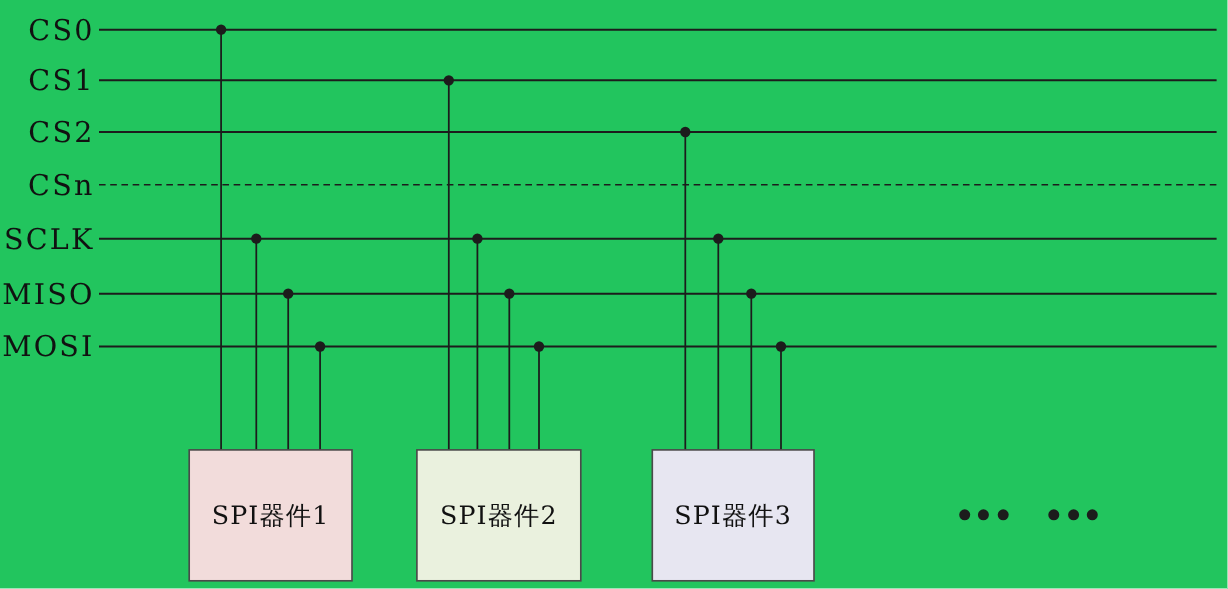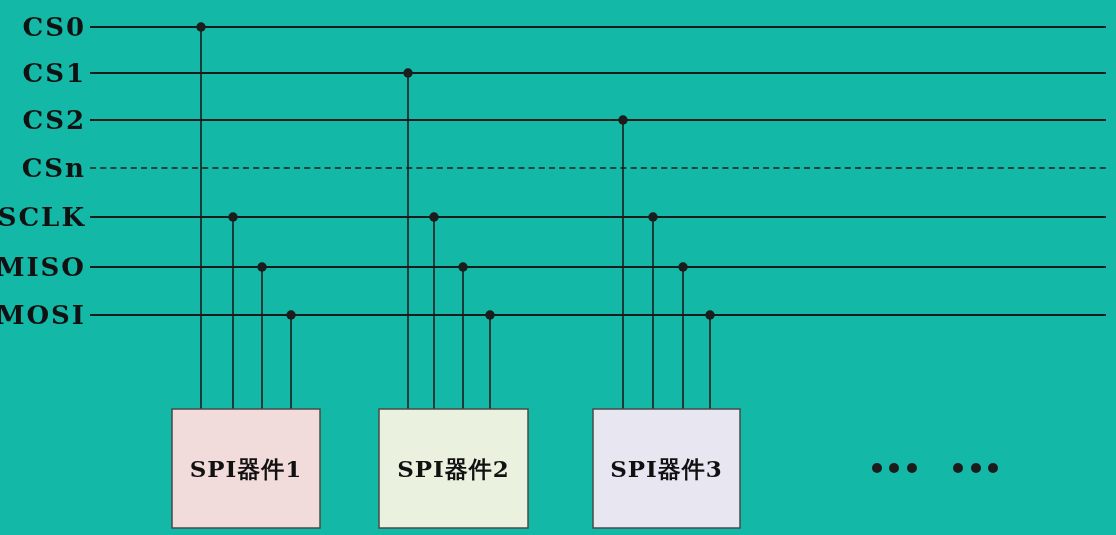--- a/index.html
+++ b/index.html
@@ -4,24 +4,23 @@
 <style>
   html, body {
     margin: 0;
     padding: 0;
     background: #ffffff;
   }
   .canvas {
     position: relative;
     width: 1116px;
     height: 535px;
-    background: #14b8a6;
+    background: #22c55e;
     overflow: hidden;
     font-family: "DejaVu Serif", "Liberation Serif", serif;
-    font-weight: bold;
   }
   svg text.signal-label {
     font-family: "DejaVu Serif", "Liberation Serif", serif;
     font-size: 26px;
     letter-spacing: 2px;
     fill: #111111;
   }
   svg text.device-label {
     font-family: "DejaVu Serif", "Liberation Serif", serif;
     font-size: 23px;

